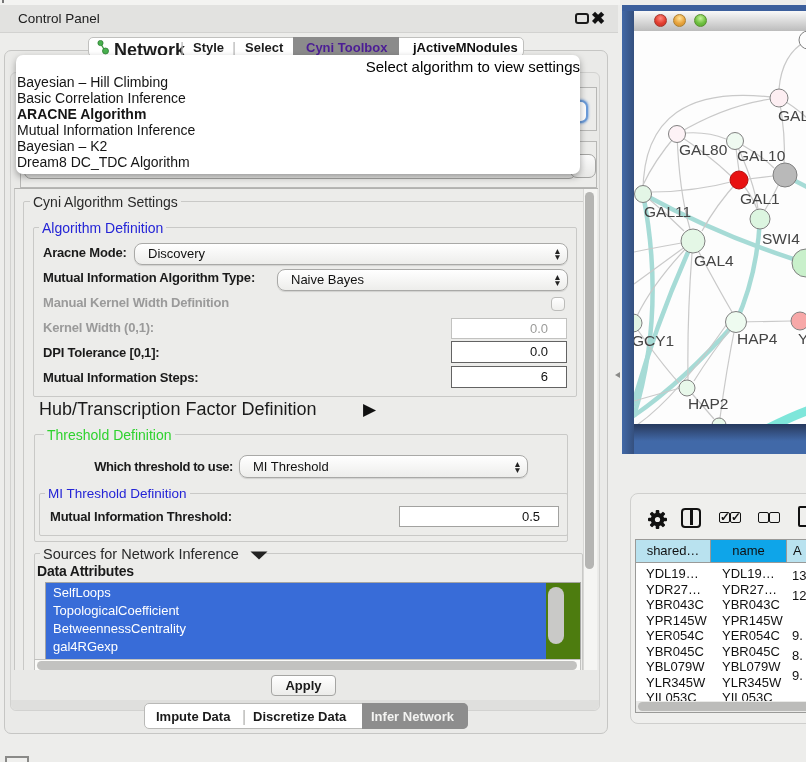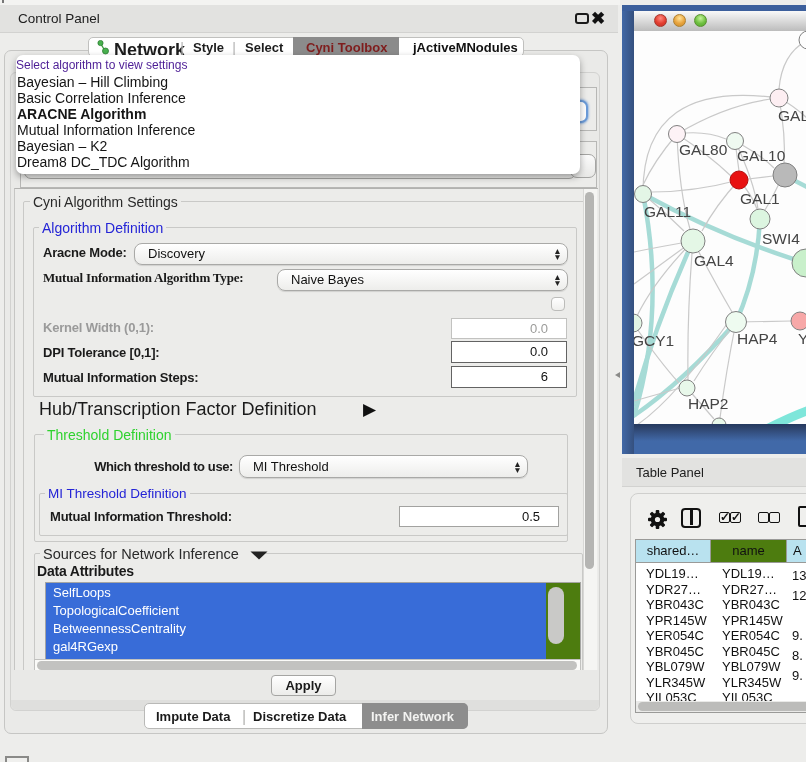--- a/index.html
+++ b/index.html
@@ -40,46 +40,47 @@
     <line x1="4" y1="4" x2="8" y2="11" stroke="#3c9e3c" stroke-width="1.4"></line>
     <circle cx="3.5" cy="3" r="2.6" fill="#49b24f" stroke="#2d7d33" stroke-width="0.8"></circle>
     <circle cx="8.5" cy="11" r="3" fill="#49b24f" stroke="#2d7d33" stroke-width="0.8"></circle>
   </svg>
   <span class="abs" style="left:25px;top:2px;font-size:18px;font-weight:bold;color:#1d1d1d;">Network</span>
   <span class="abs" style="left:91px;top:2px;color:#bbb;">|</span>
   <span class="abs" style="left:104px;top:2px;font-size:13px;font-weight:bold;color:#1d1d1d;">Style</span>
   <span class="abs" style="left:143px;top:2px;color:#bbb;">|</span>
   <span class="abs" style="left:156px;top:2px;font-size:13px;font-weight:bold;color:#1d1d1d;">Select</span>
   <div class="abs" style="left:204px;top:-1px;width:106px;height:20px;background:#8b8b8b;"></div>
-  <span class="abs" style="left:217px;top:2px;font-size:13px;font-weight:bold;color:#7f1d1d;text-align:center;">Cyni Toolbox</span>
+  <span class="abs" style="left:217px;top:2px;font-size:13px;font-weight:bold;color:#4c1d95;text-align:center;">Cyni Toolbox</span>
   <span class="abs" style="left:324px;top:2px;font-size:13px;font-weight:bold;color:#111;">jActiveMNodules</span>
 </div>
 
 <div class="abs" style="left:10px;top:72px;width:590px;height:639px;background:#e9e9e7;border:1px solid #d2d2d0;border-radius:6px;box-sizing:border-box;"></div>
 <div class="abs" style="left:11px;top:700px;width:588px;height:10px;background:#dfdfdd;border-radius:0 0 6px 6px;"></div>
 
 <div class="abs" id="viewport" style="left:14px;top:188px;width:584px;height:482px;background:#ececea;border-top:1px solid #b2b2b0;border-left:1px solid #c6c6c4;box-sizing:border-box;overflow:hidden;">
 
   <div class="grp" style="left:8px;top:12px;width:563px;height:500px;">
     <span class="gl" style="left:6px;color:#2a2a2a;font-size:14px;">Cyni Algorithm Settings</span>
   </div>
 
   <div class="grp" style="left:18px;top:38px;width:542px;height:168px;">
     <span class="gl" style="left:5px;color:#2424d6;font-size:14px;">Algorithm Definition</span>
   </div>
   <span class="lbl" style="position:absolute;left:28px;top:56px;">Aracne Mode:</span>
   <div class="combo" style="left:119px;top:54px;width:432px;height:20px;">
     <span class="ct" style="top:2px;">Discovery</span>
     <span class="arr" style="top:4px;">▲<br>▼</span>
   </div>
-  <span class="lbl" style="position:absolute;left:28px;top:81px;font-family:Liberation Serif, serif;">Mutual Information Algorithm Type:</span>
+  <span class="lbl" style="position:absolute;left:28px;top:81px;">Mutual Information Algorithm Type:</span>
   <div class="combo" style="left:262px;top:80px;width:289px;height:20px;">
     <span class="ct" style="top:2px;">Naive Bayes</span>
     <span class="arr" style="top:4px;">▲<br>▼</span>
   </div>
+  <span class="lbl dis" style="position:absolute;left:28px;top:106px;">Manual Kernel Width Definition</span>
   <div class="abs" style="left:536px;top:108px;width:14px;height:14px;background:linear-gradient(#ffffff,#efefed);border:1px solid #bcbcba;border-radius:4px;box-sizing:border-box;"></div>
   <span class="lbl dis" style="position:absolute;left:28px;top:131px;">Kernel Width (0,1):</span>
   <div class="tf" style="left:436px;top:129px;width:116px;height:21px;border:1px solid #c2c2c0;color:#9c9c9a;line-height:19px;">0.0</div>
   <span class="lbl" style="position:absolute;left:28px;top:156px;">DPI Tolerance [0,1]:</span>
   <div class="tf" style="left:436px;top:152px;width:116px;height:22px;border:1px solid #636363;color:#111;line-height:20px;">0.0</div>
   <span class="lbl" style="position:absolute;left:28px;top:181px;">Mutual Information Steps:</span>
   <div class="tf" style="left:436px;top:177px;width:116px;height:22px;border:1px solid #636363;color:#111;line-height:20px;">6</div>
   <span class="abs" style="left:24px;top:210px;font-size:18px;color:#1a1a1a;white-space:nowrap;">Hub/Transcription Factor Definition</span>
   <span class="abs" style="left:348px;top:210px;font-size:17px;color:#111;">▶</span>
 
@@ -132,21 +133,21 @@
 
 <div class="abs" style="left:20px;top:87px;width:575px;height:42px;border:1px solid #b7b7b5;background:#ececea;"></div>
 <div class="abs" style="left:28px;top:100px;width:560px;height:23px;background:#fff;border:2.5px solid #6b9bd8;border-radius:7px;box-shadow:0 0 2px 1px rgba(100,150,215,0.6);box-sizing:border-box;"></div>
 <div class="abs" style="left:20px;top:141px;width:575px;height:45px;border:1px solid #b7b7b5;background:#ececea;"></div>
 <div class="abs" style="left:24px;top:151px;width:552px;height:28px;background:linear-gradient(#fdfdfd,#e8e8e6);border:1px solid #a5a5a3;border-radius:7px;box-sizing:border-box;"></div>
 <div class="abs" style="left:570px;top:154px;width:26px;height:24px;background:linear-gradient(#fbfbfb,#e8e8e6);border:1px solid #a5a5a3;border-radius:7px;box-sizing:border-box;"></div>
 
 <div class="abs" style="left:615px;top:372px;width:0;height:0;border-top:3px solid transparent;border-bottom:3px solid transparent;border-right:5px solid #8a8a88;"></div>
 
 <div class="abs" id="popup" style="left:16px;top:55px;width:564px;height:119px;background:#fff;border-radius:7px;box-shadow:0 3px 7px rgba(0,0,0,0.35);font-size:14px;color:#151515;">
-  <div class="abs" style="left:0;top:3px;width:564px;text-align:left;color:#4c1d95;font-size:12px;">Select algorithm to view settings</div>
+  <div class="abs" style="left:0;top:3px;width:564px;text-align:right;color:#000000;font-size:15px;">Select algorithm to view settings</div>
   <div class="abs" style="left:1px;top:19px;line-height:16px;font-size:14px;">Bayesian – Hill Climbing<br>Basic Correlation Inference<br><span class="b">ARACNE Algorithm</span><br>Mutual Information Inference<br>Bayesian – K2<br>Dream8 DC_TDC Algorithm</div>
 </div>
 
 <div class="abs" style="left:5px;top:756px;width:20px;height:14px;background:#f0f0ee;border:2px solid #8a8a88;"></div>
 
 <div class="abs" id="netwin" style="left:622px;top:5px;width:184px;height:449px;background:linear-gradient(90deg,#4168a6 0px,#35507e 12px,#35507e);">
   <div class="abs" style="left:12px;top:6px;width:172px;height:20px;background:linear-gradient(#f9f9f9,#bcbcbc);border-bottom:1px solid #808080;">
     <div class="abs" style="left:20px;top:3px;width:13px;height:13px;border-radius:50%;background:radial-gradient(circle at 50% 30%,#ff8a80 0%,#e33e30 55%,#c03227 100%);border:1px solid #a5362c;box-sizing:border-box;"></div>
     <div class="abs" style="left:39px;top:3px;width:13px;height:13px;border-radius:50%;background:radial-gradient(circle at 50% 30%,#ffe49a 0%,#e8a33d 55%,#c98c2f 100%);border:1px solid #ad8030;box-sizing:border-box;"></div>
     <div class="abs" style="left:60px;top:3px;width:13px;height:13px;border-radius:50%;background:radial-gradient(circle at 50% 30%,#c5f29a 0%,#6fc040 55%,#55a52e 100%);border:1px solid #58912f;box-sizing:border-box;"></div>
@@ -224,23 +225,20 @@
         <text x="-2" y="315">GCY1</text>
         <text x="103" y="313">HAP4</text>
         <text x="164" y="313">Y</text>
         <text x="54" y="378">HAP2</text>
       </g>
     </svg>
   </div>
 </div>
 
 <div class="abs" id="tablepanel" style="left:622px;top:458px;width:184px;height:304px;">
-  <div class="abs" style="left:0;top:0;width:184px;height:28px;background:#e2e2e0;border-bottom:1px solid #d2d2d0;">
-    <span class="abs" style="left:14px;top:7px;font-size:13px;color:#202020;">Table Panel</span>
-  </div>
   <div class="abs" style="left:8px;top:35px;width:190px;height:231px;background:#efefed;border:1px solid #cfcfcd;border-radius:8px;box-sizing:border-box;">
 
     <svg class="abs" style="left:17px;top:16px;" width="19" height="19" viewBox="0 0 19 19">
       <g fill="#111">
           <circle cx="9.5" cy="9.5" r="6.8"></circle>
       <g>
             <rect x="7.7" y="0" width="3.6" height="19" rx="1"></rect>
             <rect x="0" y="7.7" width="19" height="3.6" rx="1"></rect>
       <rect x="7.7" y="0" width="3.6" height="19" rx="1" transform="rotate(45 9.5 9.5)"></rect>
       <rect x="7.7" y="0" width="3.6" height="19" rx="1" transform="rotate(-45 9.5 9.5)"></rect>
@@ -252,21 +250,21 @@
       <div style="position:absolute;left:7px;top:0;width:2.5px;height:15px;background:#111;"></div>
     </div>
     <div class="abs" style="left:88px;top:18px;width:11px;height:11px;border:1.5px solid #111;border-radius:2px;box-sizing:border-box;font-size:12px;font-weight:bold;line-height:9px;text-align:center;color:#111;">✓</div>
     <div class="abs" style="left:99px;top:18px;width:11px;height:11px;border:1.5px solid #111;border-radius:2px;box-sizing:border-box;font-size:12px;font-weight:bold;line-height:9px;text-align:center;color:#111;">✓</div>
     <div class="abs" style="left:127px;top:18px;width:11px;height:11px;border:1.5px solid #111;border-radius:2px;box-sizing:border-box;"></div>
     <div class="abs" style="left:138px;top:18px;width:11px;height:11px;border:1.5px solid #111;border-radius:2px;box-sizing:border-box;"></div>
     <div class="abs" style="left:167px;top:12px;width:16px;height:21px;border:2px solid #111;border-radius:2px;box-sizing:border-box;background:#efefed;"></div>
 
     <div class="abs" style="left:4px;top:45px;width:190px;height:162px;background:#fff;border:1px solid #9a9a98;border-bottom:none;box-sizing:border-box;overflow:hidden;font-size:13px;color:#111;">
       <div class="abs" style="left:0;top:0;width:75px;height:23px;background:#b9e2ef;border-right:1px solid #9a9a98;border-bottom:1px solid #9a9a98;box-sizing:border-box;text-align:center;line-height:22px;">shared…</div>
-      <div class="abs" style="left:75px;top:0;width:76px;height:23px;background:#4d7c0f;border-right:1px solid #9a9a98;border-bottom:1px solid #9a9a98;box-sizing:border-box;text-align:center;line-height:22px;">name</div>
+      <div class="abs" style="left:75px;top:0;width:76px;height:23px;background:#0ea5e9;border-right:1px solid #9a9a98;border-bottom:1px solid #9a9a98;box-sizing:border-box;text-align:center;line-height:22px;">name</div>
       <div class="abs" style="left:151px;top:0;width:40px;height:23px;background:#b9e2ef;border-bottom:1px solid #9a9a98;box-sizing:border-box;line-height:22px;padding-left:6px;">A</div>
       <div class="abs" style="left:10px;top:26px;line-height:15.5px;">YDL19…<br>YDR27…<br>YBR043C<br>YPR145W<br>YER054C<br>YBR045C<br>YBL079W<br>YLR345W<br>YIL053C</div>
       <div class="abs" style="left:86px;top:26px;line-height:15.5px;">YDL19…<br>YDR27…<br>YBR043C<br>YPR145W<br>YER054C<br>YBR045C<br>YBL079W<br>YLR345W<br>YIL053C</div>
       <div class="abs" style="left:156px;top:26px;line-height:20px;">13<br>12<br>&nbsp;<br>9.<br>8.<br>9.<br>&nbsp;<br>9.<br>9.</div>
     </div>
 
     <div class="abs" style="left:4px;top:207px;width:190px;height:12px;background:#eaeae8;border:1px solid #9a9a98;border-top:none;box-sizing:border-box;">
       <div class="abs" style="left:2px;top:1px;width:186px;height:9px;background:#bcbcba;border-radius:5px;"></div>
     </div>
   </div>

